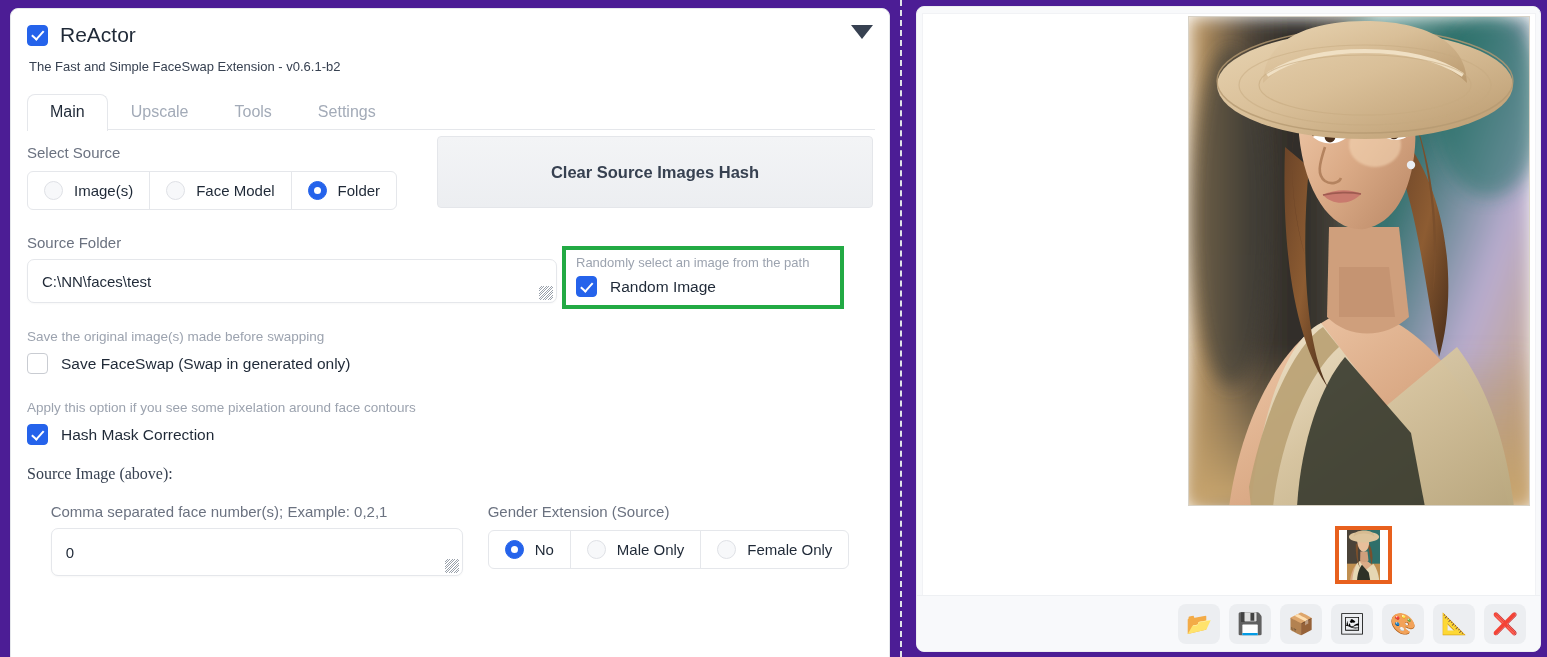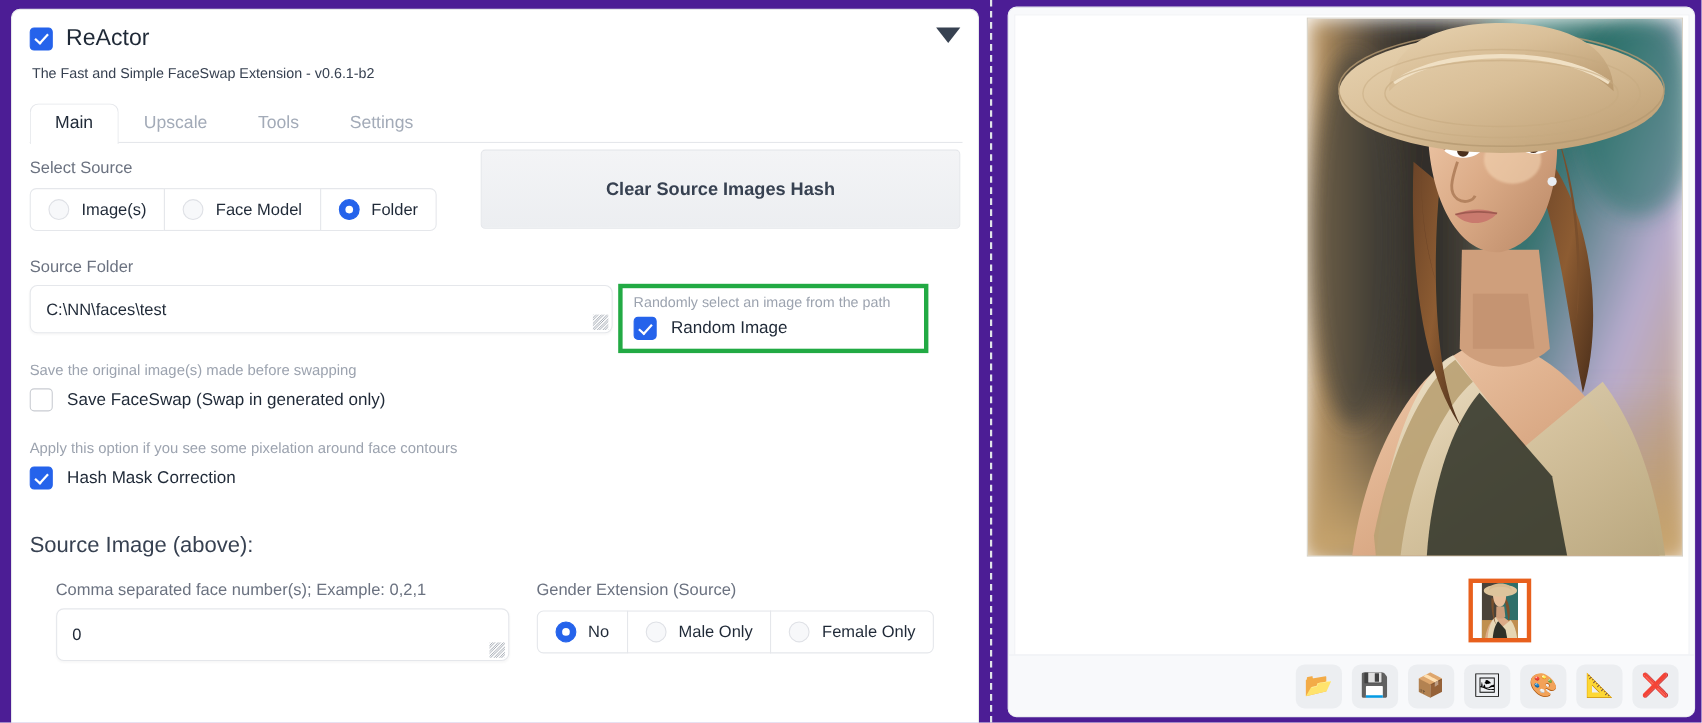--- a/index.html
+++ b/index.html
@@ -125,33 +125,33 @@
   .grip {
     position: absolute; right: 3px; bottom: 2px; width: 14px; height: 14px;
     cursor: nwse-resize;
     background:
       linear-gradient(135deg, transparent 46%, #9aa1ab 46%, #9aa1ab 56%, transparent 56%) 0 0/5px 5px,
       linear-gradient(135deg, transparent 46%, #9aa1ab 46%, #9aa1ab 56%, transparent 56%) 4px 4px/5px 5px;
   }
 
   
   .green-box {
-    position: absolute; right: 45px; top: 128px;
+    position: absolute; right: 45px; top: 116px;
     width: 282px; height: 63px;
     border: 4px solid #22aa44; background: #ffffff;
     padding: 5px 10px 0 10px;
   }
   .green-box .gl { font-size: 13px; color: #9ca3af; }
   .cb-row { display: flex; align-items: center; margin-top: 6px; }
   .cb-row .cb-label { font-size: 15.5px; color: #1f2937; margin-left: 13px; }
 
   .sect { margin-top: 26px; }
   .sect .cb-row { margin-top: 9px; }
 
-  .big-lbl { font-size: 20px; color: #374151; margin-top: 40px; }
+  .big-lbl { font-size: 16px; color: #374151; margin-top: 20px; font-family: Liberation Serif, serif; }
 
   .bottom-cols { display: flex; margin-top: 20px; justify-content: center; }
   .col-left { width: 415px; }
   .col-right { margin-left: 22px; }
 
   
   .divider {
     position: absolute; left: 900px; top: 0; bottom: 0;
     width: 0; border-left: 2px dashed #e1e4e9;
   }

